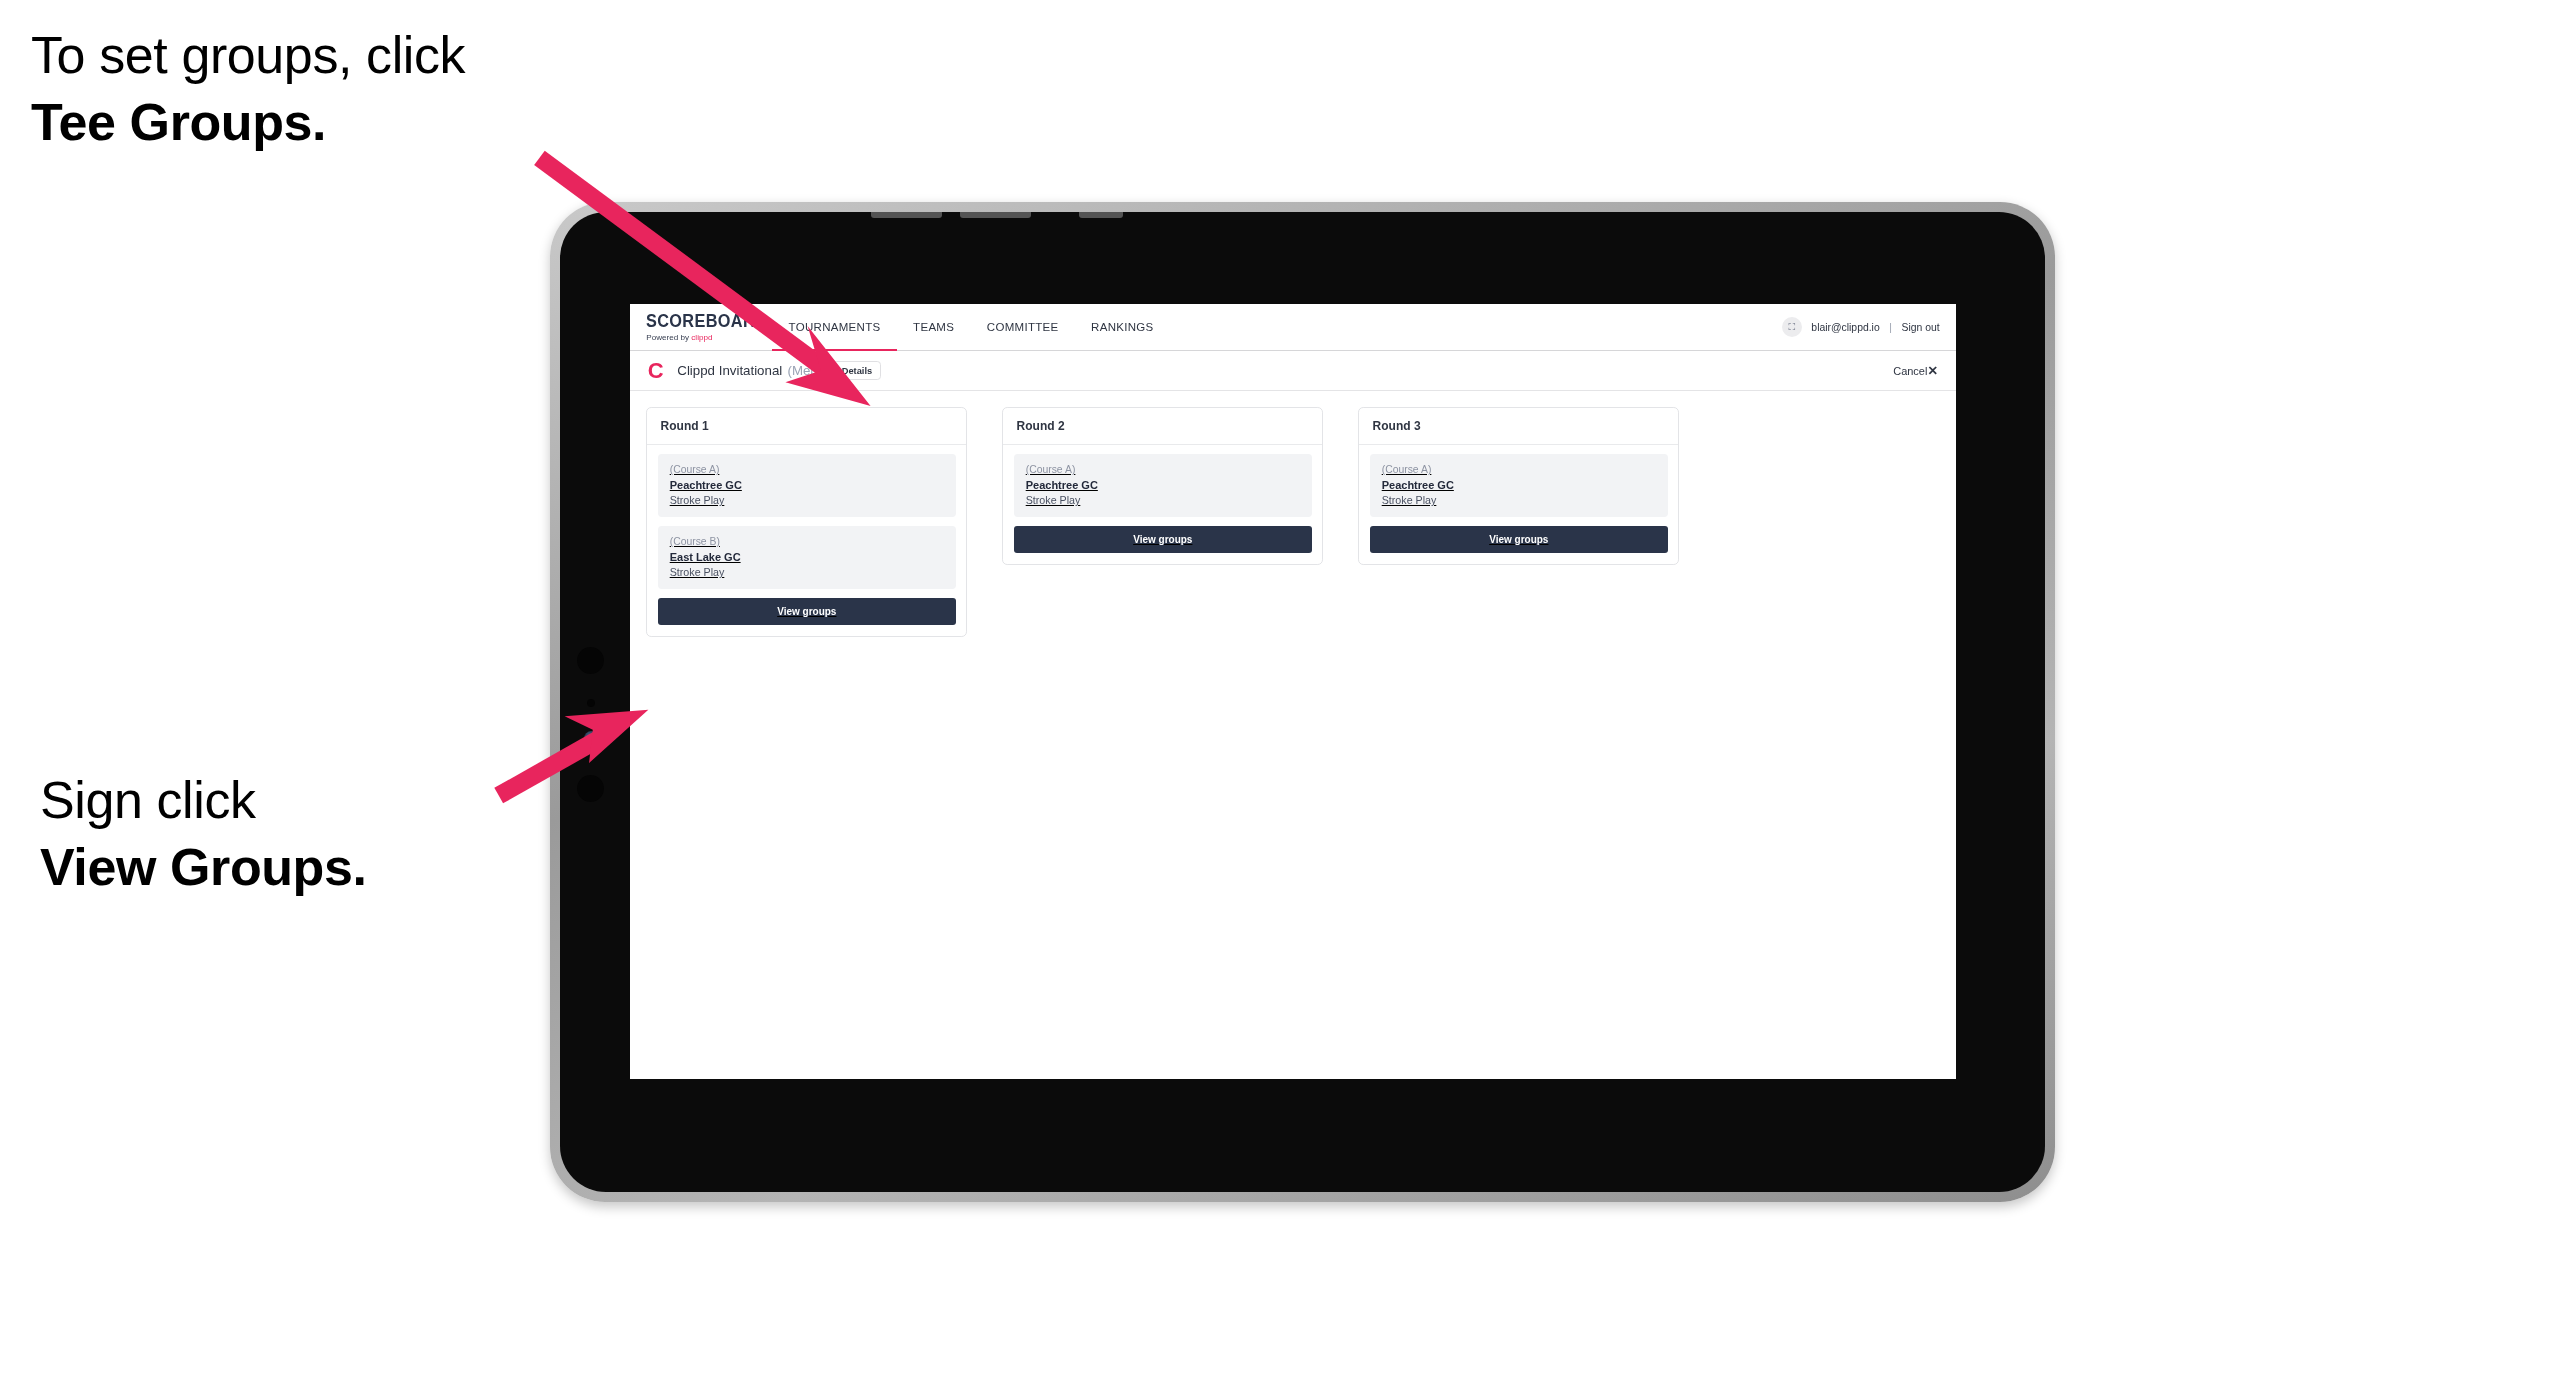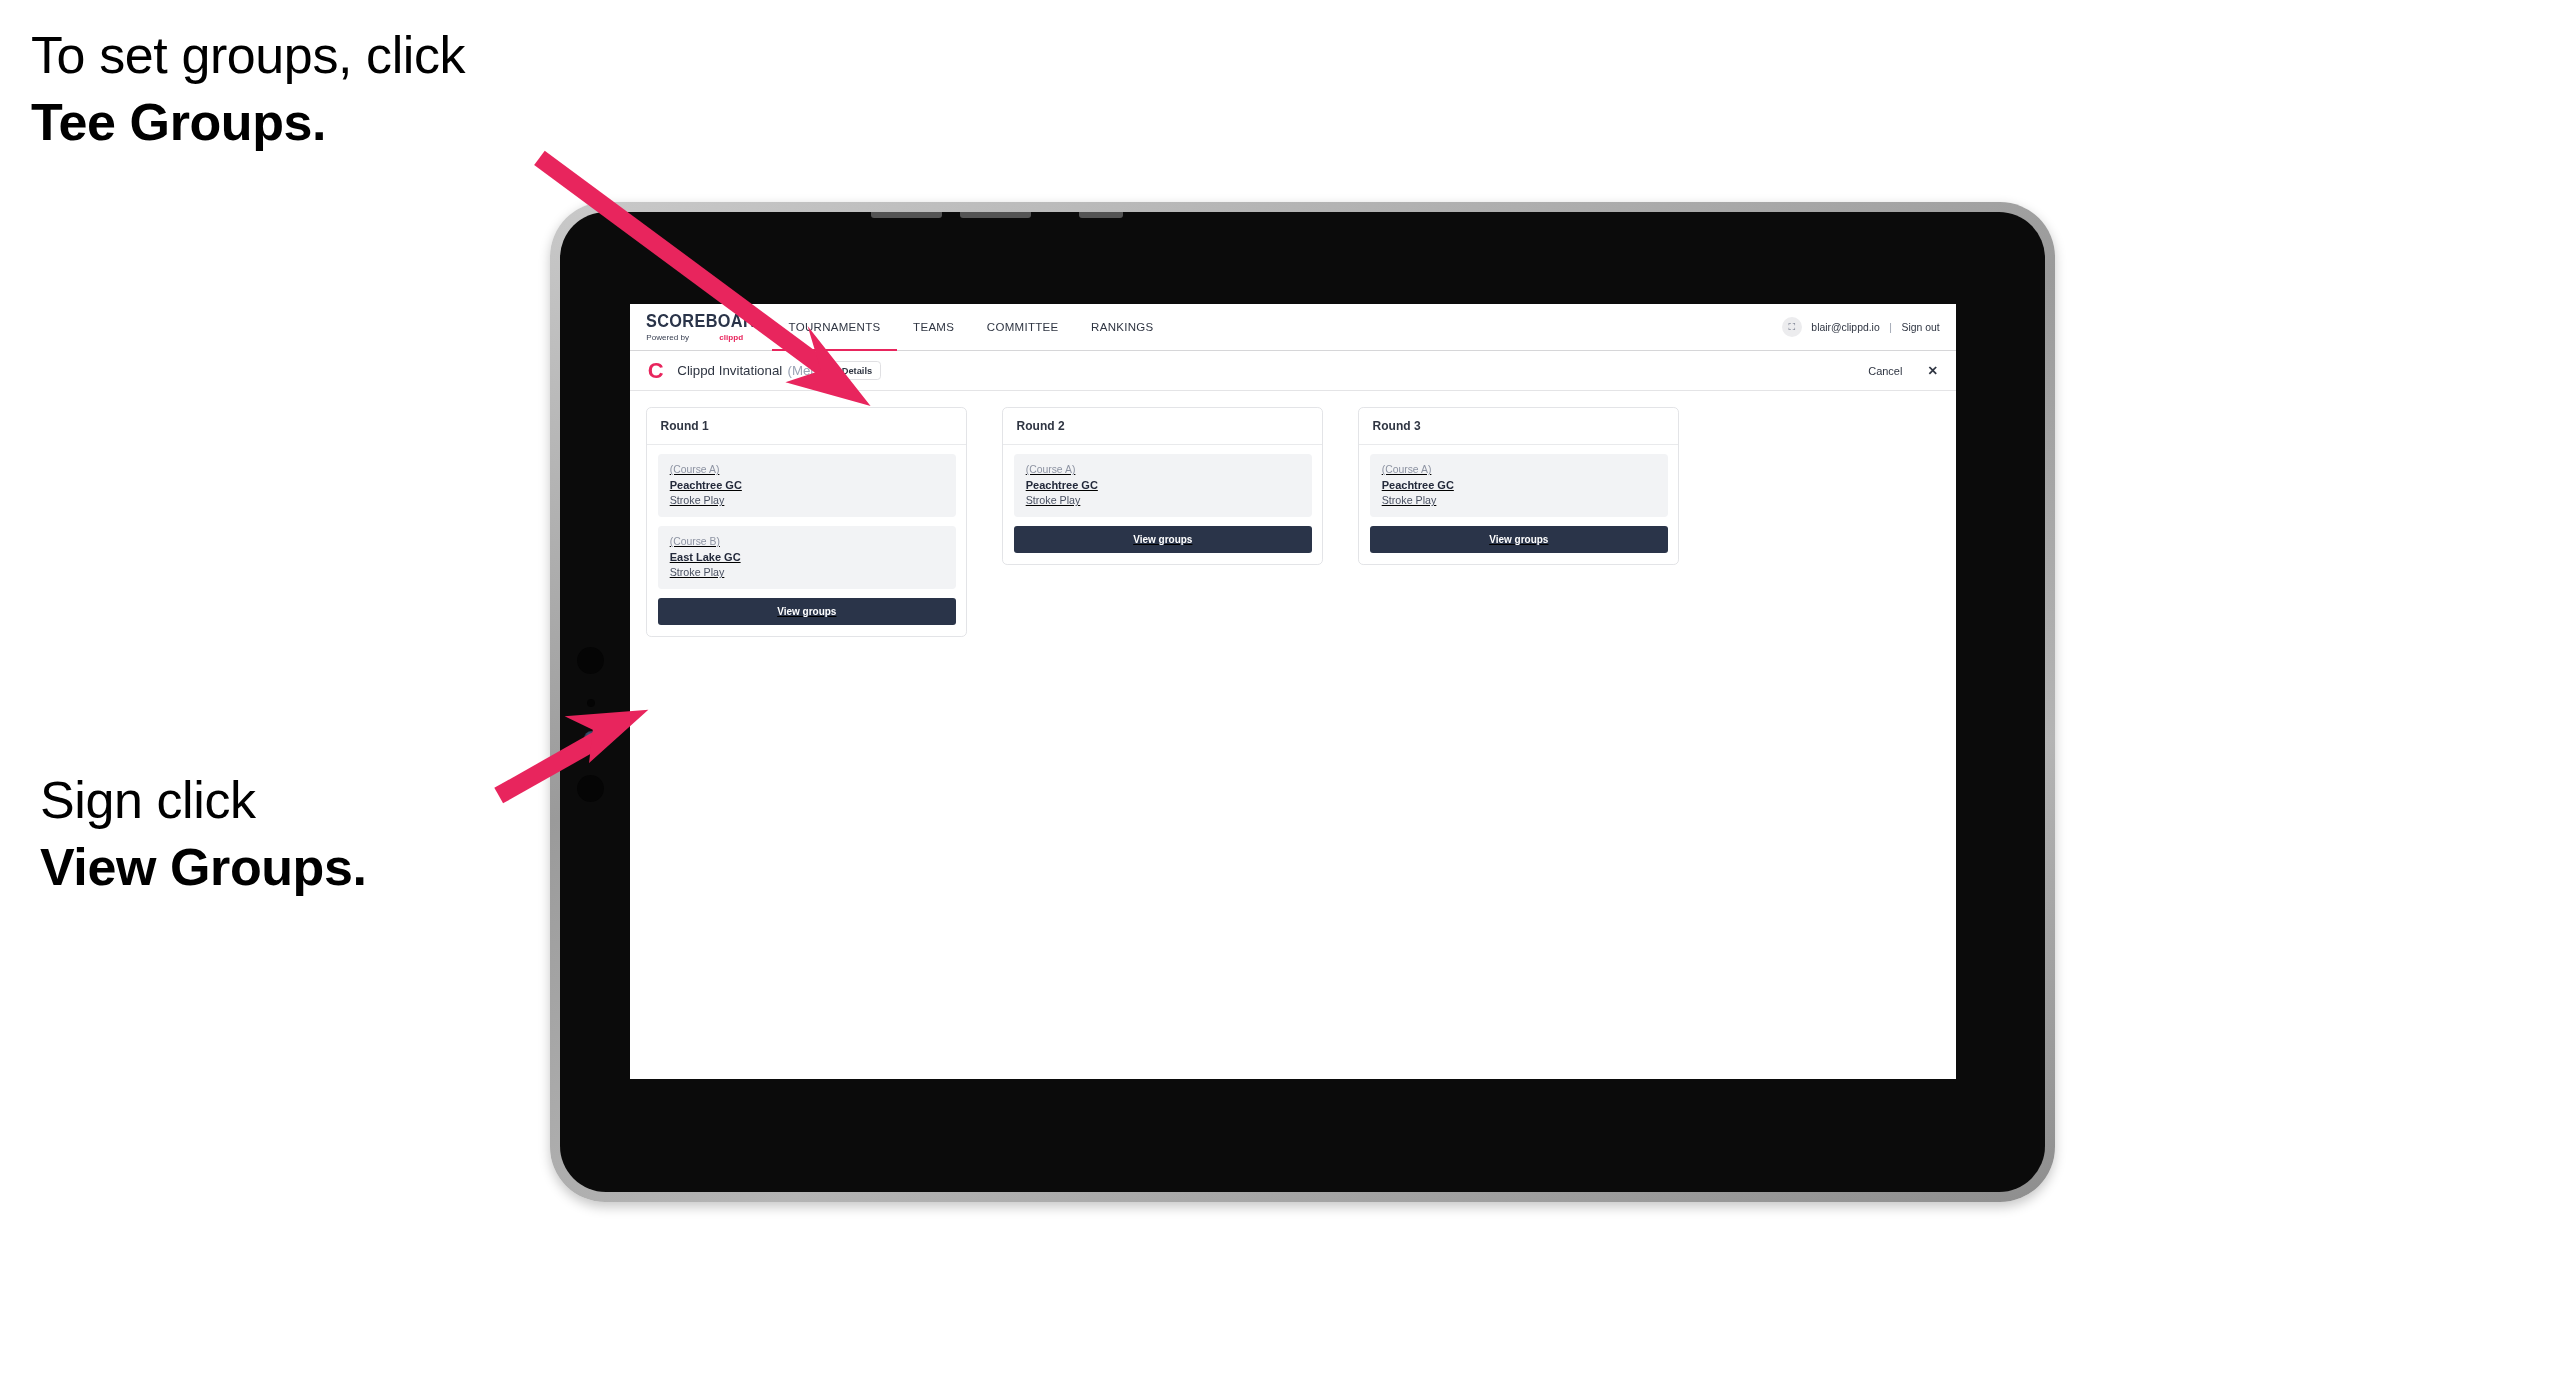--- a/index.html
+++ b/index.html
@@ -127,21 +127,21 @@
     letter-spacing: 0.4px;
     transform: scaleX(0.88);
     transform-origin: left center;
   }
   #logo-sub {
     margin-top: 3px;
     font-size: 8.1px;
     color: #3b4254;
     white-space: nowrap;
   }
-  #logo-sub .brand { color: #e8255d; font-weight: bold; margin-left: 28px; }
+  #logo-sub .brand { color: #e8255d; font-weight: normal; }
 
   #main-nav {
     display: flex;
     align-items: stretch;
     height: 100%;
     margin-left: 28px;
   }
   .mainnav-item {
     display: flex;
     align-items: center;
@@ -218,21 +218,21 @@
     font-size: 9.3px;
     font-weight: bold;
     color: #2f3542;
     background: #ffffff;
   }
   #cancel-group {
     margin-left: auto;
     margin-right: 18px;
     display: flex;
     align-items: center;
-    gap: 25px;
+    gap: 0;
     font-size: 11px;
     color: #2f3542;
     cursor: pointer;
   }
   #cancel-x { font-size: 12.6px; font-weight: bold; }
 
   
   #tabstrip {
     height: 30px;
     background: #2a3449;

